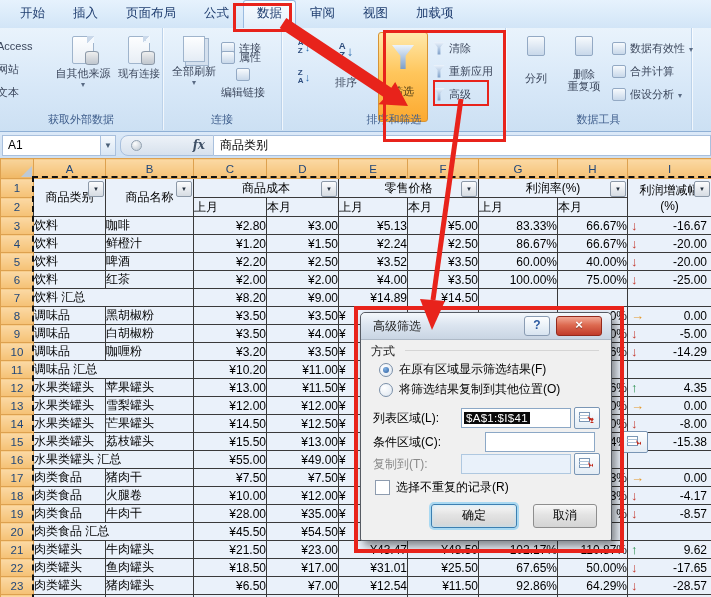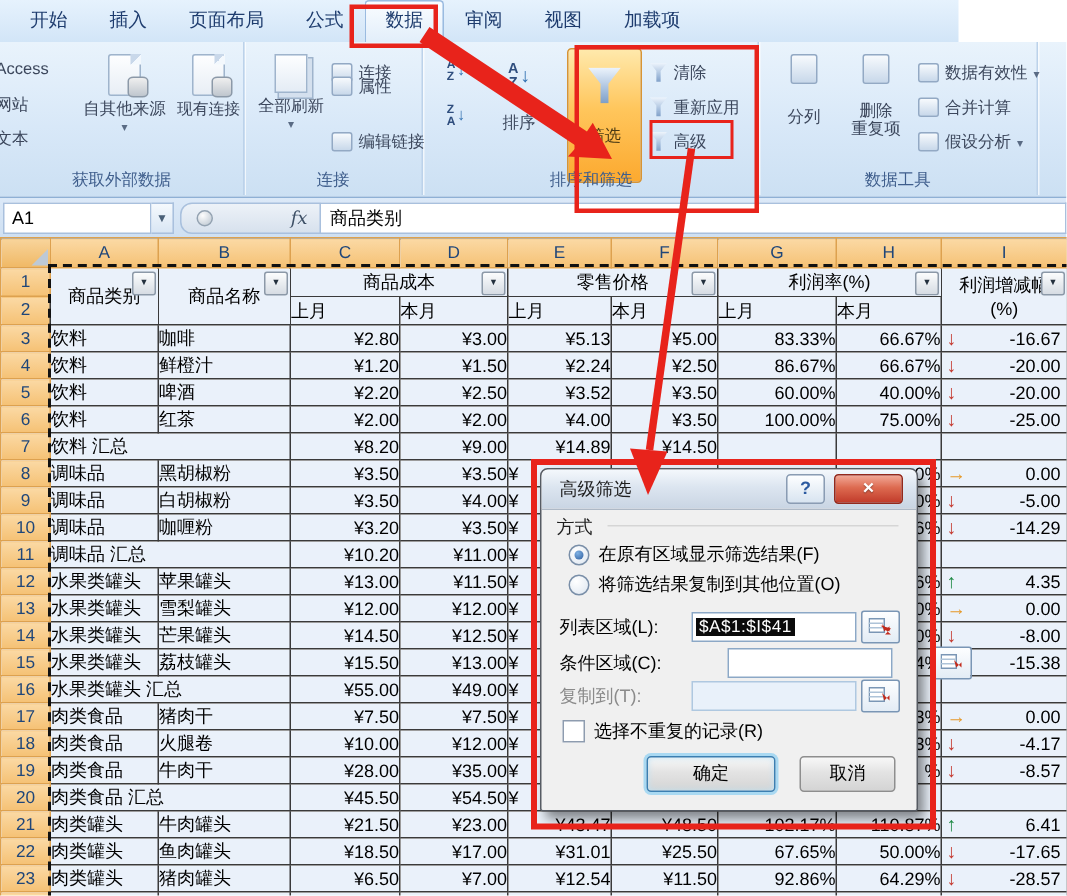--- a/index.html
+++ b/index.html
@@ -1,20 +1,20 @@
 <!DOCTYPE html>
 <html><head>
 <meta charset="utf-8">
 <style>
   html,body{margin:0;padding:0;background:#fff;}
   #app{position:relative;width:711px;height:597px;overflow:hidden;
        font-family:"Liberation Sans","DejaVu Sans",sans-serif;font-size:12px;
        -webkit-font-smoothing:antialiased;}
   
-  #tabbar{position:absolute;left:0;top:0;width:639px;height:28px;
+  #tabbar{position:absolute;left:0;top:0;width:711px;height:28px;
           background:linear-gradient(#E6F2FD,#D2E5F7);}
   #tabs{display:flex;align-items:flex-end;height:28px;padding-left:6px;}
   .tab{padding:5px 14px 6px;color:#1E3C6E;font-size:12.5px;cursor:default;}
   .tab.active{background:linear-gradient(#FAFDFF,#E2EEFA);border:1px solid #9ABBE0;
           border-bottom:none;border-radius:3px 3px 0 0;padding:4px 13px 6px;}
   
   #ribbon{position:absolute;left:0;top:28px;width:711px;height:103px;
           background:linear-gradient(#E9F3FC,#D8E8F8 55%,#CCE0F3);
           border-bottom:1px solid #8FB0D5;}
   .grp{position:absolute;top:0;height:102px;border-right:1px solid #BCD2EA;
@@ -59,21 +59,21 @@
         display:flex;align-items:center;}
   #namebox{margin-left:2px;width:92px;height:19px;background:#fff;border:1px solid #A9C0DD;
         padding-left:5px;line-height:19px;color:#000;}
   #nbdrop{width:14px;height:19px;border:1px solid #A9C0DD;border-left:none;background:linear-gradient(#F5F9FD,#D9E6F4);
         text-align:center;font-size:8px;line-height:19px;color:#4A6078;}
   #fxarea{margin-left:4px;width:92px;height:19px;background:linear-gradient(#EDF2F8,#D7E1ED);
         border:1px solid #A9C0DD;border-radius:8px 0 0 8px;display:flex;align-items:center;}
   #fxcircle{width:9px;height:9px;border-radius:50%;margin-left:10px;
         background:radial-gradient(circle at 35% 30%,#FDFDFD,#B9C4CF);border:1px solid #93A2B1;}
   #fxlabel{margin-left:auto;margin-right:8px;font-family:"DejaVu Serif","Liberation Serif",serif;
-        font-style:italic;font-weight:normal;color:#3E5066;}
+        font-style:italic;font-weight:bold;color:#3E5066;}
   #fml{flex:1;height:19px;background:#fff;border:1px solid #A9C0DD;border-left:none;
         line-height:19px;padding-left:6px;color:#000;}
   
   #grid{position:absolute;left:0;top:158px;width:711px;border-collapse:collapse;table-layout:fixed;}
   #grid th,#grid td{overflow:hidden;white-space:nowrap;font-weight:normal;padding:0;}
   #grid td{border:1px solid #3A3A3A;background:#EAF1FA;font-size:12px;color:#000;}
   tr.sum td{font-weight:bold;background:#DCE6F3;}
   tr.hdr td{background:#EAF1FA;}
   .rh,.ch{background:linear-gradient(#FBD9A4,#F5C174);border:1px solid #DDA14F;
         color:#1F4679;text-align:center;font-size:11.5px;}
@@ -189,21 +189,21 @@
         <span class="caret">▾</span>
       </div>
       <div class="small-item" style="left:58px;top:10px;">
         <span class="mini"></span>
         <span>连接</span>
       </div>
       <div class="small-item" style="left:58px;top:19px;">
         <span class="mini"></span>
         <span>属性</span>
       </div>
-      <div class="small-item" style="left:58px;top:56px;">
+      <div class="small-item" style="left:58px;top:40px;flex-direction:column;">
         <span class="mini"></span>
         <span>编辑链接</span>
       </div>
       <div class="glabel">连接</div>
     </div>
 
     <div class="grp" style="left:283px;width:222px;">
       <div class="azbox" style="position:absolute;left:10px;top:8px;">
         <span class="azletters">
             <span>A</span>
@@ -666,21 +666,21 @@
           <td class="tl">牛肉罐头</td>
           <td class="tr">¥21.50</td>
           <td class="tr">¥23.00</td>
           <td class="tr">¥43.47</td>
           <td class="tr">¥48.50</td>
           <td class="tr">102.17%</td>
           <td class="tr">110.87%</td>
           <td class="icell">
             <span class="icwrap">
               <span class="ic up">↑</span>
-              <span class="iv">6.41</span>
+              <span class="iv">9.62</span>
             </span>
           </td>
         </tr>
         <tr style="height: 18px;">
           <th class="rh">22</th>
           <td class="tl">肉类罐头</td>
           <td class="tl">鱼肉罐头</td>
           <td class="tr">¥18.50</td>
           <td class="tr">¥17.00</td>
           <td class="tr">¥31.01</td>

